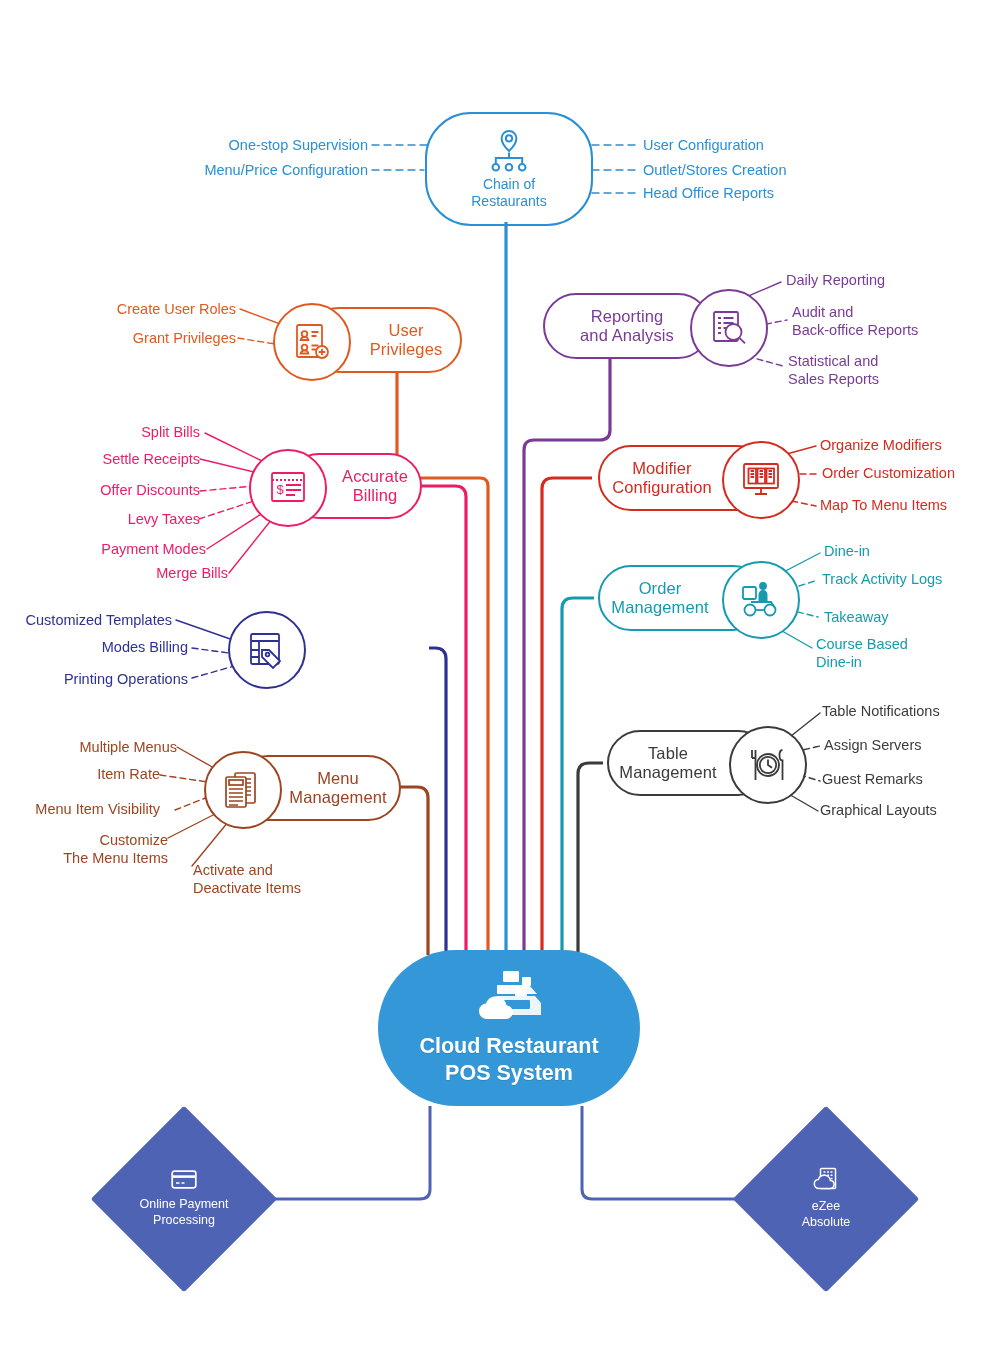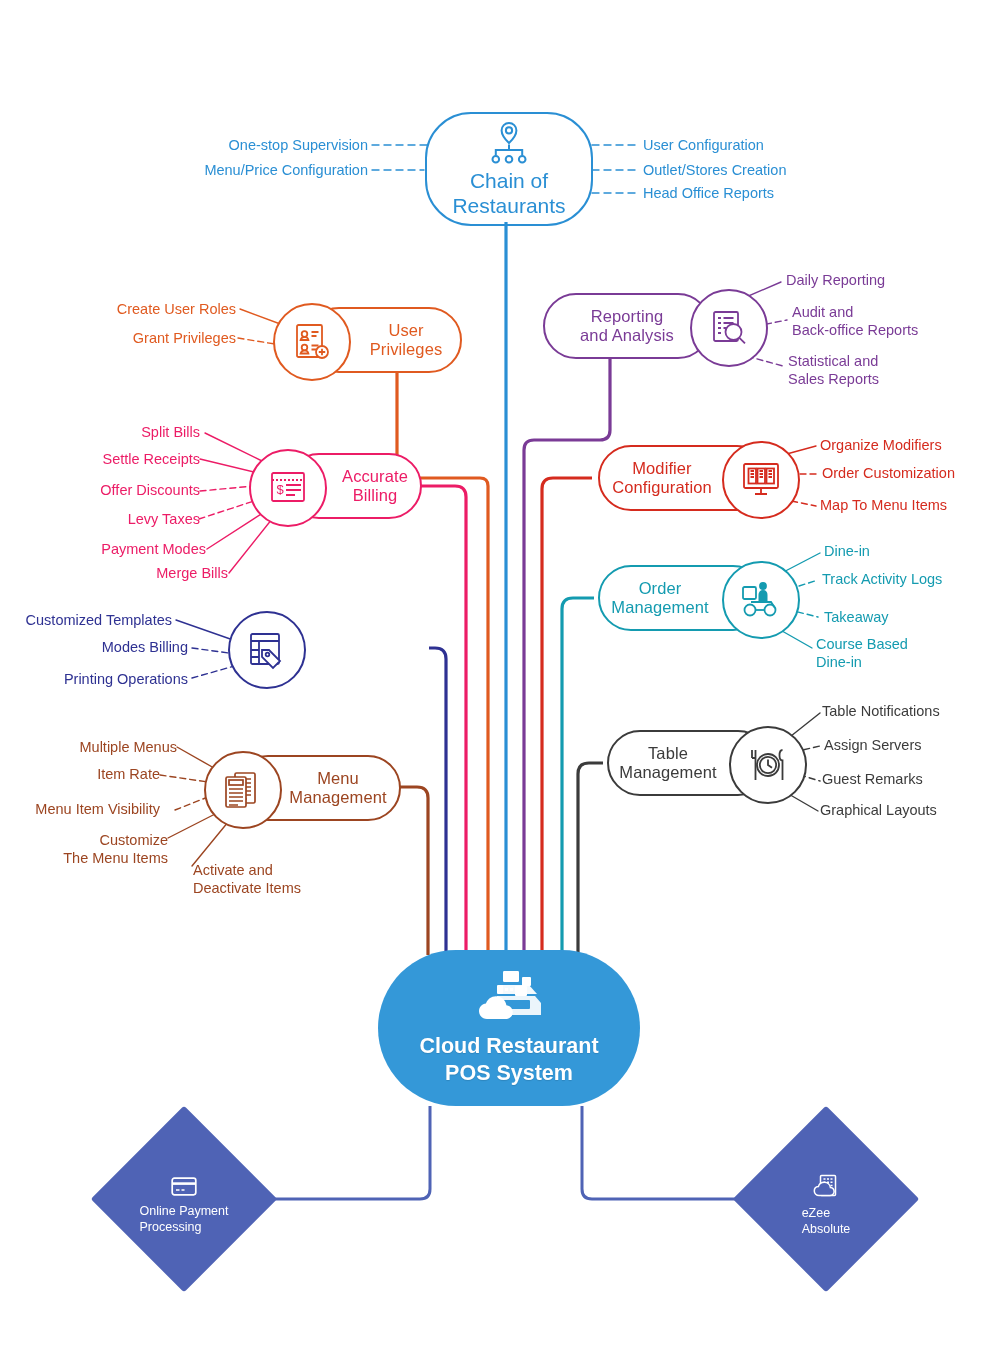--- a/index.html
+++ b/index.html
@@ -15,26 +15,26 @@
   .leaf.r{text-align:right;}
   .leaf.l{text-align:left;}
   
   #hub{position:absolute;left:378px;top:950px;width:262px;height:156px;border-radius:78px;background:#3498d8;
        display:flex;flex-direction:column;align-items:center;justify-content:center;color:#fff;}
   #hub .hublbl{font-size:21.5px;line-height:1.24;font-weight:bold;text-align:center;margin-top:4px;
        text-shadow:0 1px 1px rgba(0,0,0,.12);}
   
   .diamond{position:absolute;width:132px;height:132px;background:#4f63b5;transform:rotate(45deg);border-radius:3px;}
   .dwrap{position:absolute;width:132px;height:132px;}
-  .dinner{position:absolute;left:0;top:7px;width:132px;height:132px;display:flex;flex-direction:column;
-          align-items:center;justify-content:center;color:#fff;font-size:12.5px;line-height:1.25;text-align:left;}
+  .dinner{position:absolute;left:0;top:0;width:132px;height:132px;display:flex;flex-direction:column;
+          align-items:center;justify-content:center;color:#fff;font-size:12.5px;line-height:1.25;text-align:center;}
   
   #chain{position:absolute;left:425px;top:112px;width:164px;height:110px;border-radius:46px;
          border:2.4px solid #2a8fd4;display:flex;flex-direction:column;align-items:center;justify-content:center;}
-  #chain .clbl{font-size:21px;line-height:1.2;color:#2a8fd4;text-align:center;margin-top:2px;}
+  #chain .clbl{font-size:14px;line-height:1.2;color:#2a8fd4;text-align:center;margin-top:2px;}
   svg{display:block;}
 </style>
 </head>
 <body>
 
 <div id="stage">
 
   <svg id="wires" viewBox="0 0 1000 1359">
     <g fill="none" stroke-linecap="butt">
 

